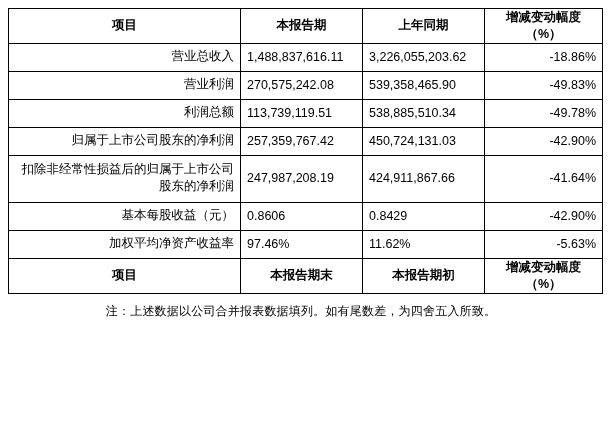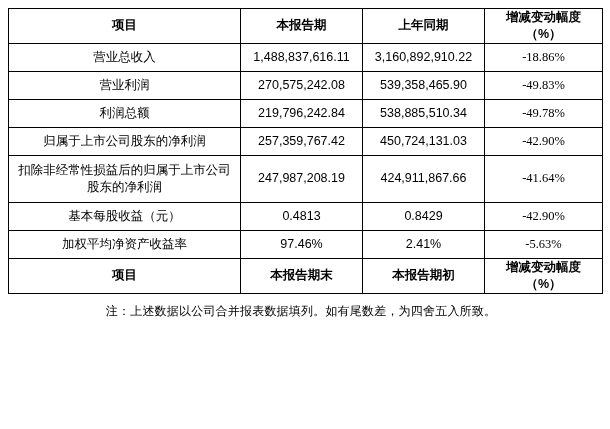--- a/index.html
+++ b/index.html
@@ -37,31 +37,31 @@
   .col-a { width: 122px; }
   .col-b { width: 122px; }
   .col-c { width: 118px; }
 
   tr.header td {
     text-align: center;
     font-weight: bold;
     height: 27px;
   }
   td.label {
-    text-align: center;
+    text-align: right;
     height: 27px;
+    font-family: Liberation Mono, monospace;
   }
   td.num {
-    text-align: center;
+    text-align: left;
     height: 27px;
   }
   td.pct {
-    text-align: center;
+    text-align: right;
     height: 27px;
-    font-family: Liberation Serif, serif;
   }
   tr.tall td {
     height: 46px;
   }
   .note {
     margin-top: 9px;
     font-size: 12px;
     text-align: center;
     letter-spacing: 0.2px;
   }
@@ -82,57 +82,57 @@
       <tr class="header">
         <td>项目</td>
         <td>本报告期</td>
         <td>上年同期</td>
         <td>增减变动幅度（%）</td>
       </tr>
 
       <tr>
         <td class="label">营业总收入</td>
         <td class="num">1,488,837,616.11</td>
-        <td class="num">3,160,892,910.22</td>
+        <td class="num">3,226,055,203.62</td>
         <td class="pct">-18.86%</td>
       </tr>
       <tr>
         <td class="label">营业利润</td>
         <td class="num">270,575,242.08</td>
         <td class="num">539,358,465.90</td>
         <td class="pct">-49.83%</td>
       </tr>
       <tr>
         <td class="label">利润总额</td>
-        <td class="num">219,796,242.84</td>
+        <td class="num">113,739,119.51</td>
         <td class="num">538,885,510.34</td>
         <td class="pct">-49.78%</td>
       </tr>
       <tr>
         <td class="label">归属于上市公司股东的净利润</td>
         <td class="num">257,359,767.42</td>
         <td class="num">450,724,131.03</td>
         <td class="pct">-42.90%</td>
       </tr>
       <tr class="tall">
         <td class="label">扣除非经常性损益后的归属于上市公司股东的净利润</td>
         <td class="num">247,987,208.19</td>
         <td class="num">424,911,867.66</td>
         <td class="pct">-41.64%</td>
       </tr>
       <tr>
         <td class="label">基本每股收益（元）</td>
-        <td class="num">0.4813</td>
+        <td class="num">0.8606</td>
         <td class="num">0.8429</td>
         <td class="pct">-42.90%</td>
       </tr>
       <tr>
         <td class="label">加权平均净资产收益率</td>
         <td class="num">97.46%</td>
-        <td class="num">2.41%</td>
+        <td class="num">11.62%</td>
         <td class="pct">-5.63%</td>
       </tr>
 
       <tr class="header">
         <td>项目</td>
         <td>本报告期末</td>
         <td>本报告期初</td>
         <td>增减变动幅度（%）</td>
       </tr>
 

